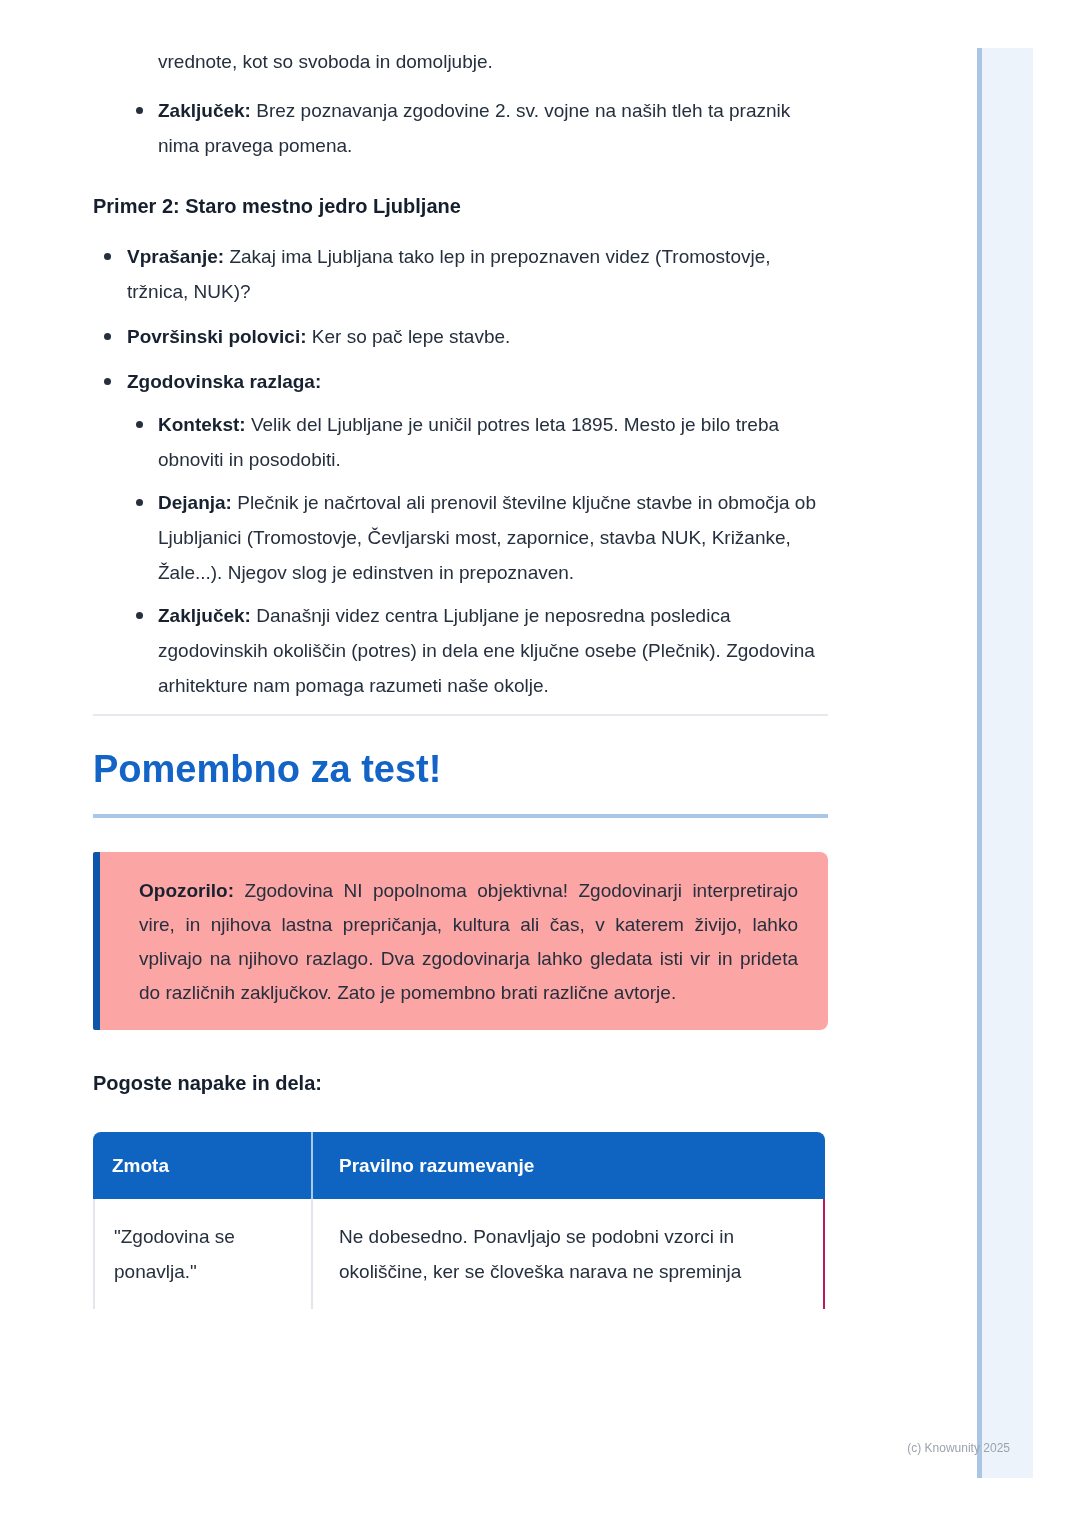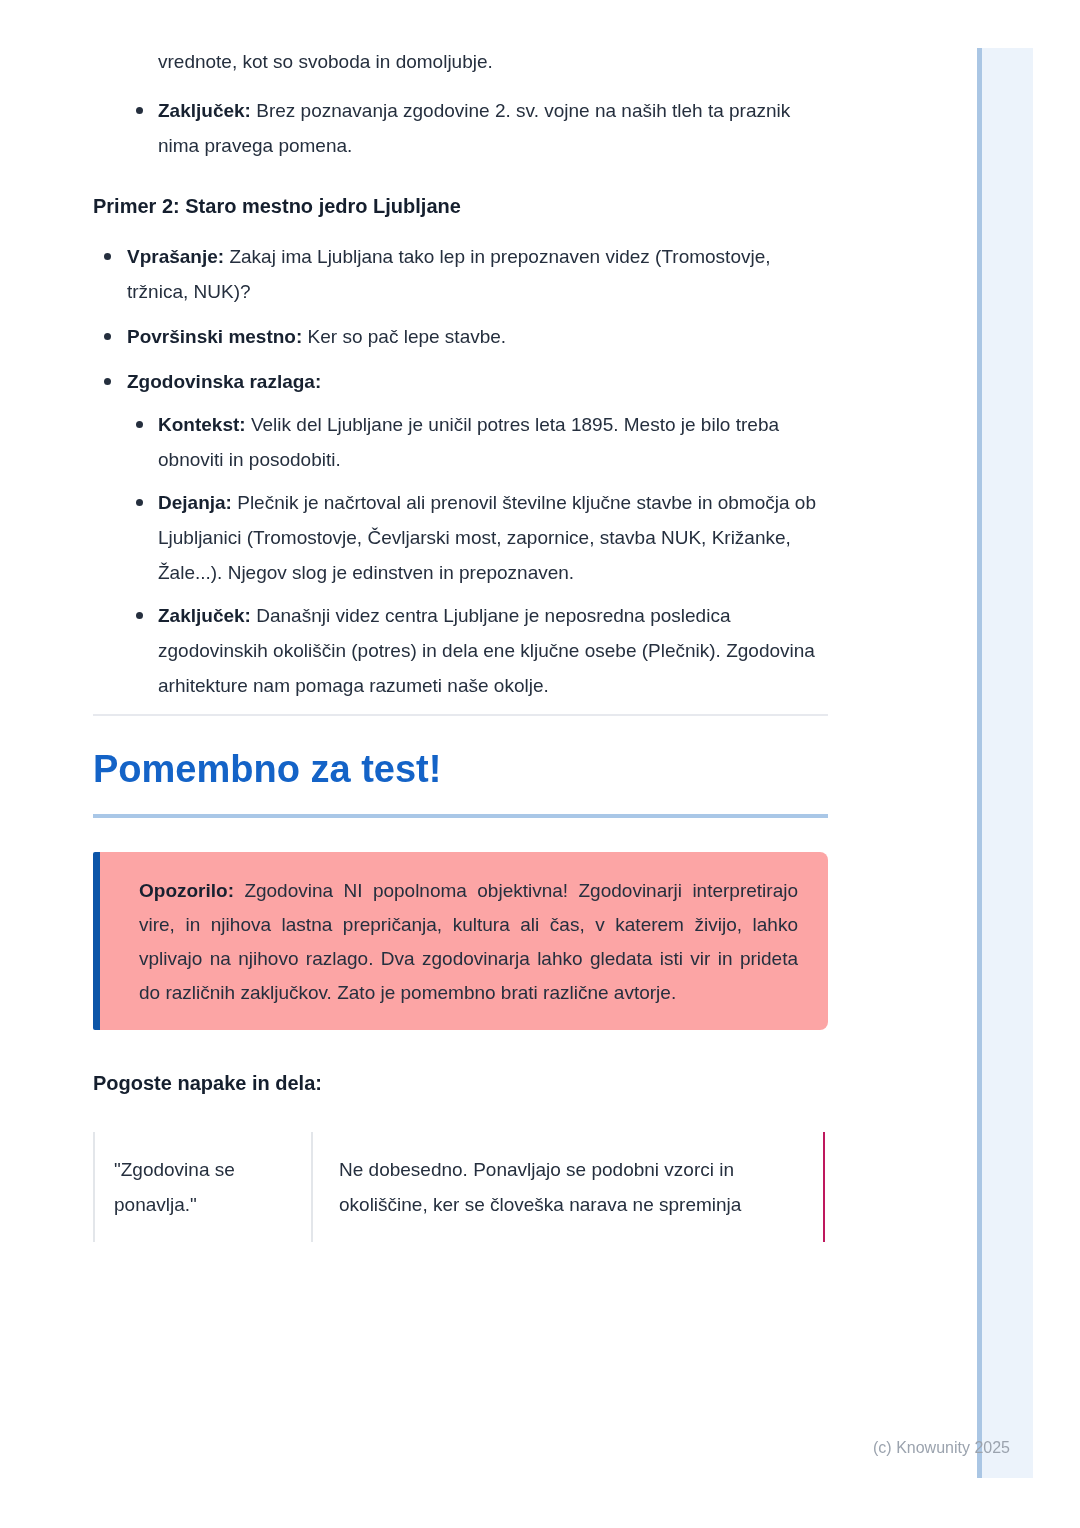--- a/index.html
+++ b/index.html
@@ -126,21 +126,21 @@
     top: 48px;
     width: 56px;
     height: 1430px;
     background: #ecf3fb;
     border-left: 5px solid #aac6e4;
   }
   .copyright {
     position: absolute;
     top: 1437px;
     right: 70px;
-    font-size: 16px;
+    font-size: 12px;
     line-height: 22px;
     color: #9ba3ae;
     z-index: 2;
   }
 </style>
 </head>
 <body>
 
 <div class="content">
 
@@ -155,21 +155,21 @@
   <h3 class="section-sub">Primer 2: Staro mestno jedro Ljubljane</h3>
 
   <div class="li lvl1 first">
     <span class="dot"></span>
     <span class="b">Vprašanje:</span>
     <span>Zakaj ima Ljubljana tako lep in prepoznaven videz (Tromostovje, tržnica, NUK)?</span>
   </div>
 
   <div class="li lvl1">
     <span class="dot"></span>
-    <span class="b">Površinski mestno:</span>
+    <span class="b">Površinski polovici:</span>
     <span>Ker so pač lepe stavbe.</span>
   </div>
 
   <div class="li lvl1">
     <span class="dot"></span>
     <span class="b">Zgodovinska razlaga:</span>
   </div>
 
   <div class="li lvl2">
     <span class="dot"></span>
@@ -195,20 +195,26 @@
   <h1 class="big-title">Pomembno za test!</h1>
 
   <div class="callout">
     <span class="b">Opozorilo:</span>
     <span>Zgodovina NI popolnoma objektivna! Zgodovinarji interpretirajo vire, in njihova lastna prepričanja, kultura ali čas, v katerem živijo, lahko vplivajo na njihovo razlago. Dva zgodovinarja lahko gledata isti vir in prideta do različnih zaključkov. Zato je pomembno brati različne avtorje.</span>
   </div>
 
   <h3 class="mistakes">Pogoste napake in dela:</h3>
 
   <div class="table-wrap">
+    <div class="t-header">
+      <div class="th1">
+          <span>Zmota</span>
+        </div>
+      <div class="th2">Pravilno razumevanje</div>
+    </div>
     <div class="t-body">
       <div class="td1">"Zgodovina se ponavlja."</div>
       <div class="td2">Ne dobesedno. Ponavljajo se podobni vzorci in okoliščine, ker se človeška narava ne spreminja</div>
     </div>
   </div>
 
 </div>
 
 <div class="side-bar"></div>
 

